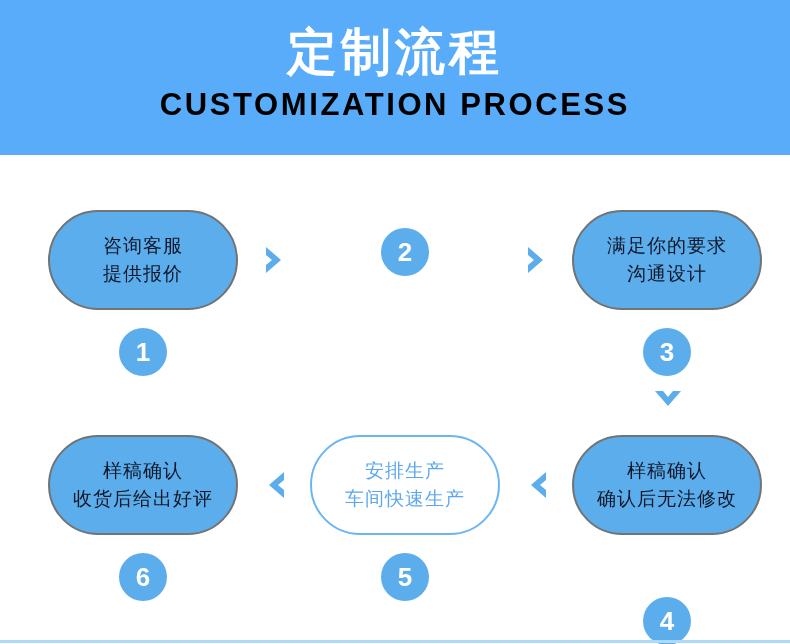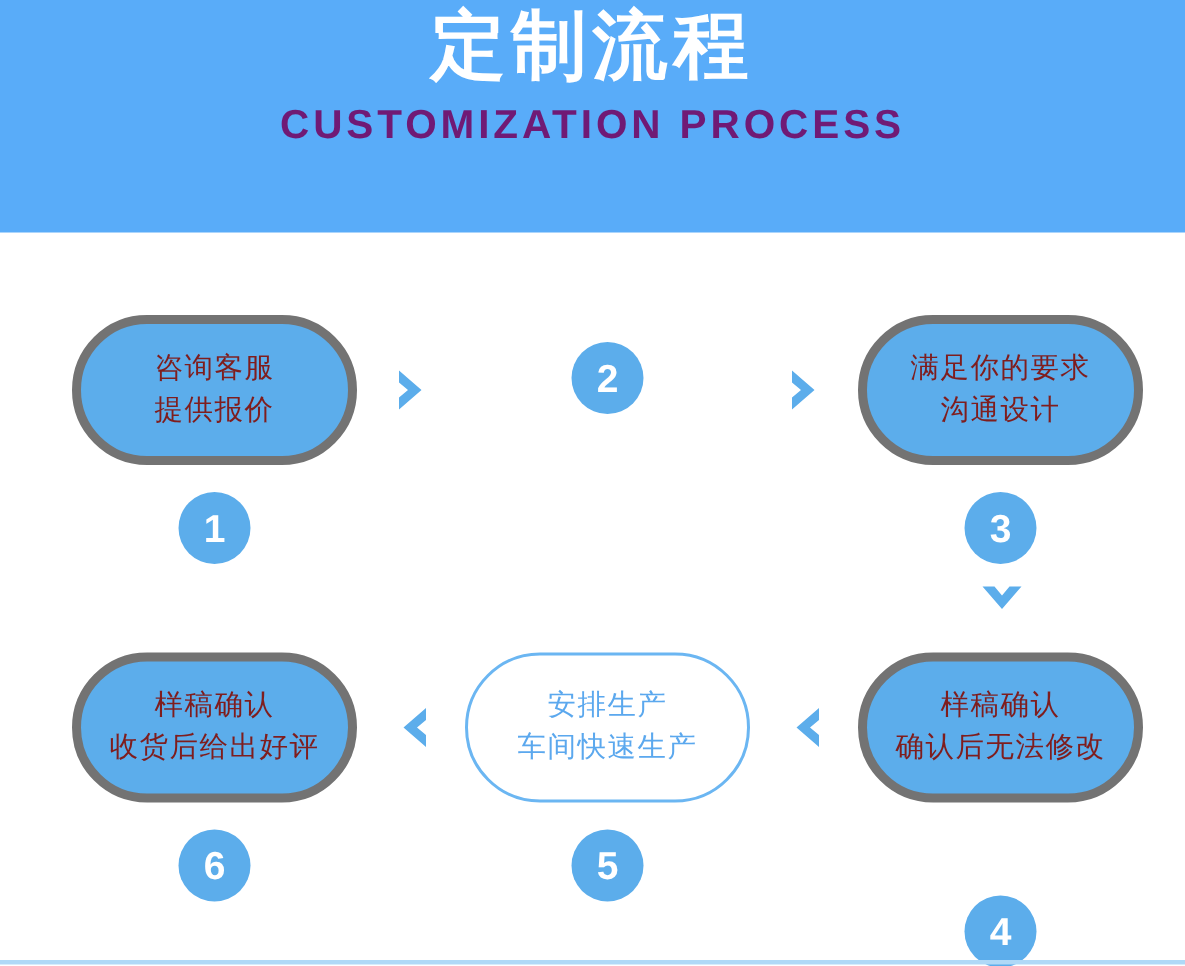--- a/index.html
+++ b/index.html
@@ -21,33 +21,34 @@
     left: 0;
     top: 0;
     width: 790px;
     height: 155px;
     background: #59ACF9;
     display: flex;
     flex-direction: column;
     align-items: center;
     justify-content: flex-start;
     box-sizing: border-box;
+    padding-top: 22px;
   }
   .banner-title {
     color: #ffffff;
     font-size: 50px;
     font-weight: bold;
     line-height: 60px;
     letter-spacing: 4px;
     white-space: nowrap;
     margin: 0;
   }
   .banner-subtitle {
-    color: #701a75;
-    font-size: 27px;
+    color: #000000;
+    font-size: 31px;
     font-weight: bold;
     line-height: 30px;
     letter-spacing: 2.6px;
     white-space: nowrap;
     margin: 8px 0 0 0;
   }
 
   
   .flow {
     position: absolute;
@@ -74,22 +75,22 @@
     flex-direction: column;
     align-items: center;
     justify-content: center;
     font-size: 19px;
     line-height: 28px;
     letter-spacing: 1px;
     white-space: nowrap;
   }
   .step-card.filled {
     background: #5CADEB;
-    border: 6px solid #737373;
-    color: #7f1d1d;
+    border: 2px solid #737373;
+    color: #0f172a;
   }
   .step-card.outline {
     background: #ffffff;
     border: 2px solid #6BB6F2;
     color: #5BA8EE;
   }
 
   .step-num {
     width: 48px;
     height: 48px;

